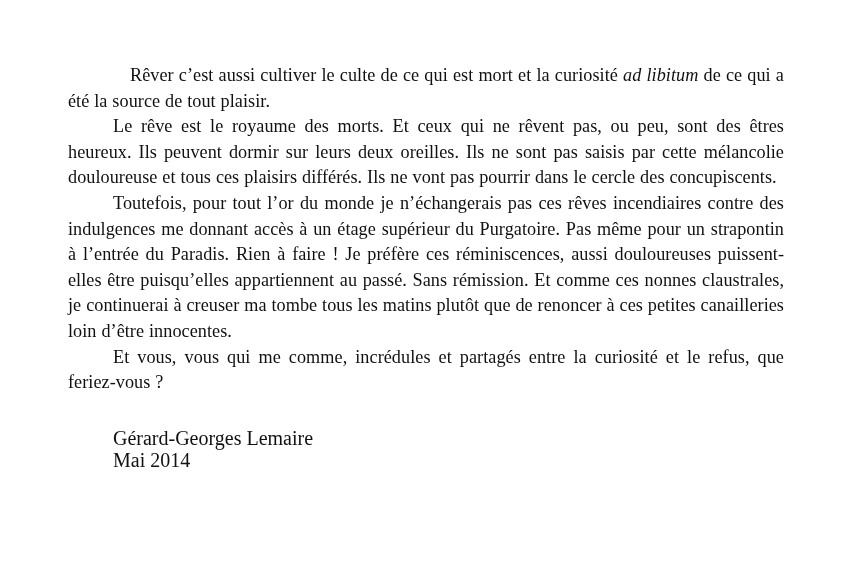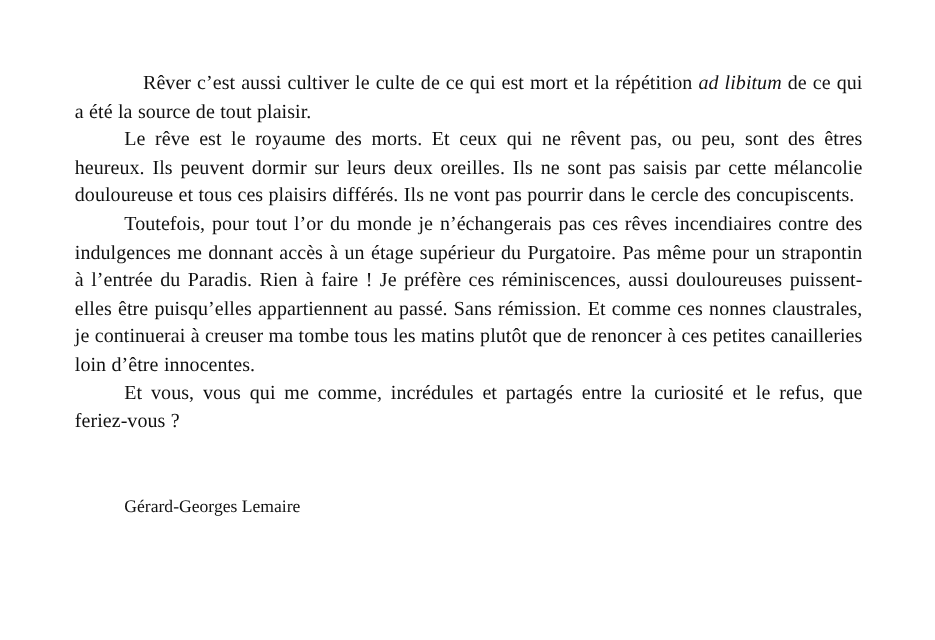--- a/index.html
+++ b/index.html
@@ -32,33 +32,34 @@
     }
     .para.first {
       text-indent: 62px;
     }
     .para em {
       font-style: italic;
     }
     .signature {
       position: absolute;
       left: 113px;
-      top: 450px;
-      font-size: 16px;
+      top: 427px;
+      font-size: 20px;
       line-height: 22px;
     }
     .signature div {
       white-space: nowrap;
     }
   </style>
 </head>
 <body>
 
 <div class="page">
-  <p class="para first"><span>Rêver c’est aussi cultiver le culte de ce qui est mort et la répétition </span><em>ad libitum</em><span> de ce qui a été la source de tout plaisir.</span></p>
+  <p class="para first"><span>Rêver c’est aussi cultiver le culte de ce qui est mort et la curiosité </span><em>ad libitum</em><span> de ce qui a été la source de tout plaisir.</span></p>
   <p class="para">Le rêve est le royaume des morts. Et ceux qui ne rêvent pas, ou peu, sont des êtres heureux. Ils peuvent dormir sur leurs deux oreilles. Ils ne sont pas saisis par cette mélancolie douloureuse et tous ces plaisirs différés. Ils ne vont pas pourrir dans le cercle des concupiscents.</p>
   <p class="para">Toutefois, pour tout l’or du monde je n’échangerais pas ces rêves incendiaires contre des indulgences me donnant accès à un étage supérieur du Purgatoire. Pas même pour un strapontin à l’entrée du Paradis. Rien à faire ! Je préfère ces réminiscences, aussi douloureuses puissent-elles être puisqu’elles appartiennent au passé. Sans rémission. Et comme ces nonnes claustrales, je continuerai à creuser ma tombe tous les matins plutôt que de renoncer à ces petites canailleries loin d’être innocentes.</p>
   <p class="para">Et vous, vous qui me comme, incrédules et partagés entre la curiosité et le refus, que feriez-vous ?</p>
 </div>
 
 <div class="signature">
   <div>Gérard-Georges Lemaire</div>
+  <div>Mai 2014</div>
 </div>
 
 </body></html>

